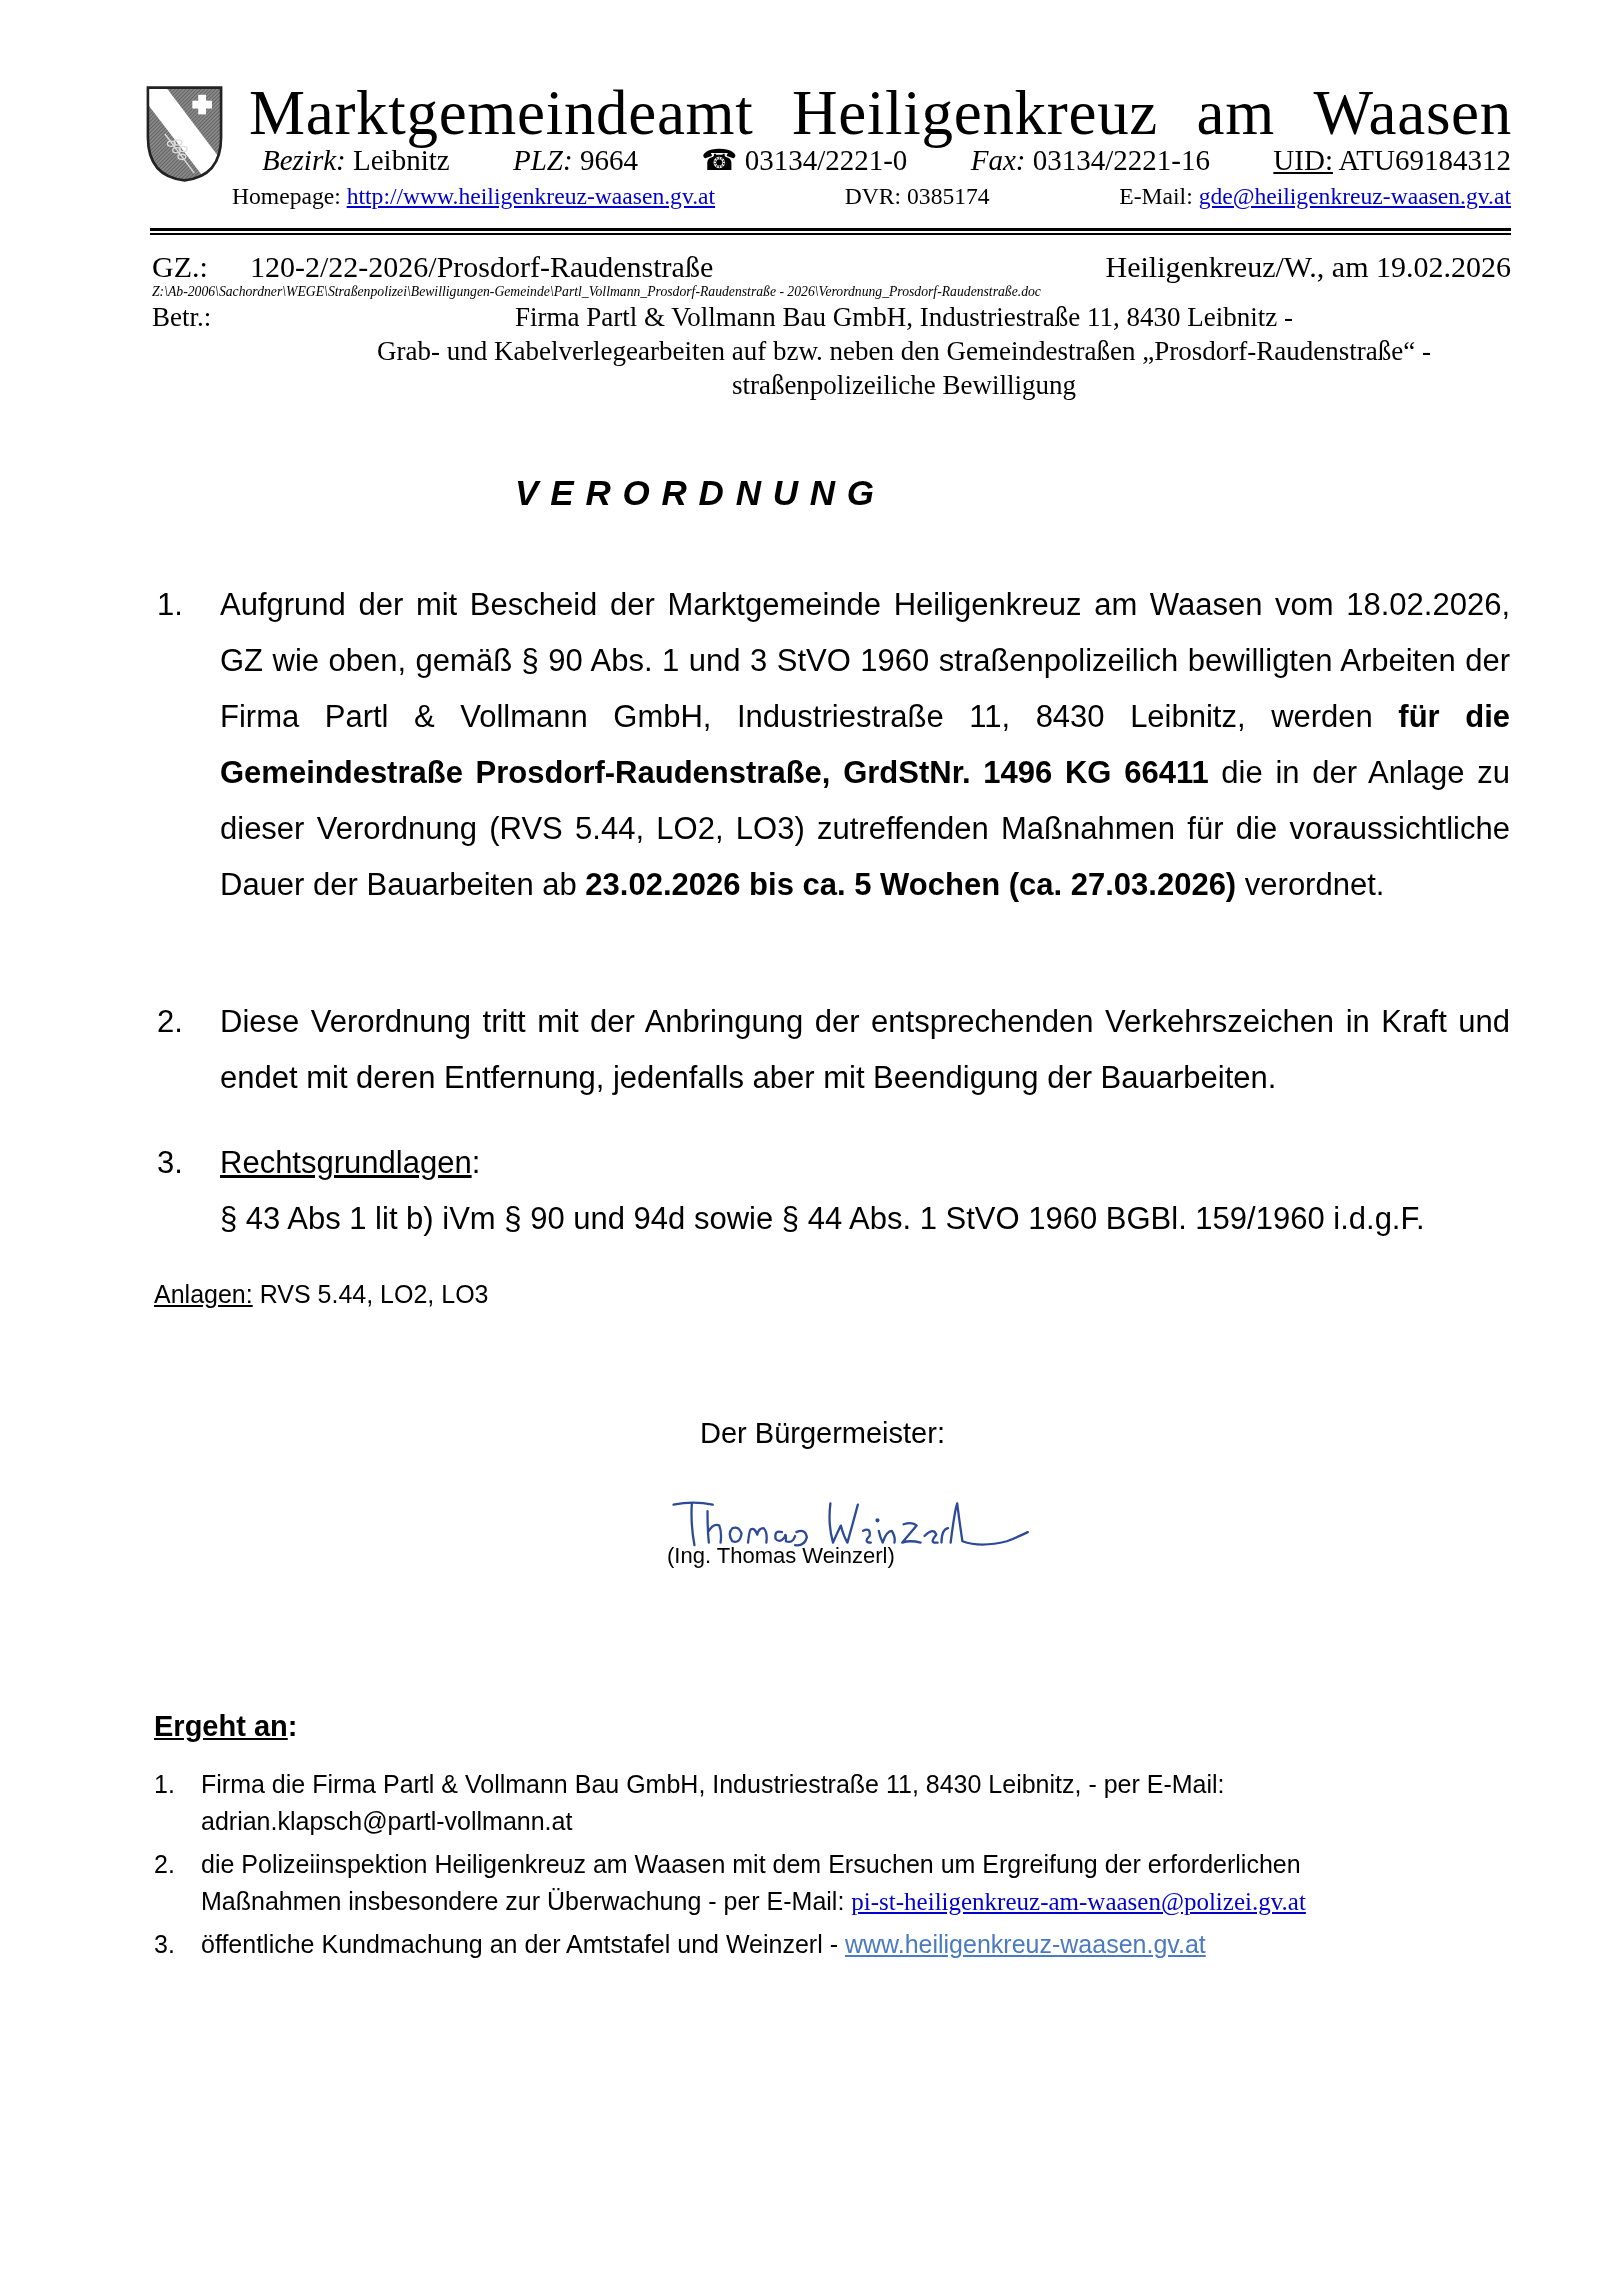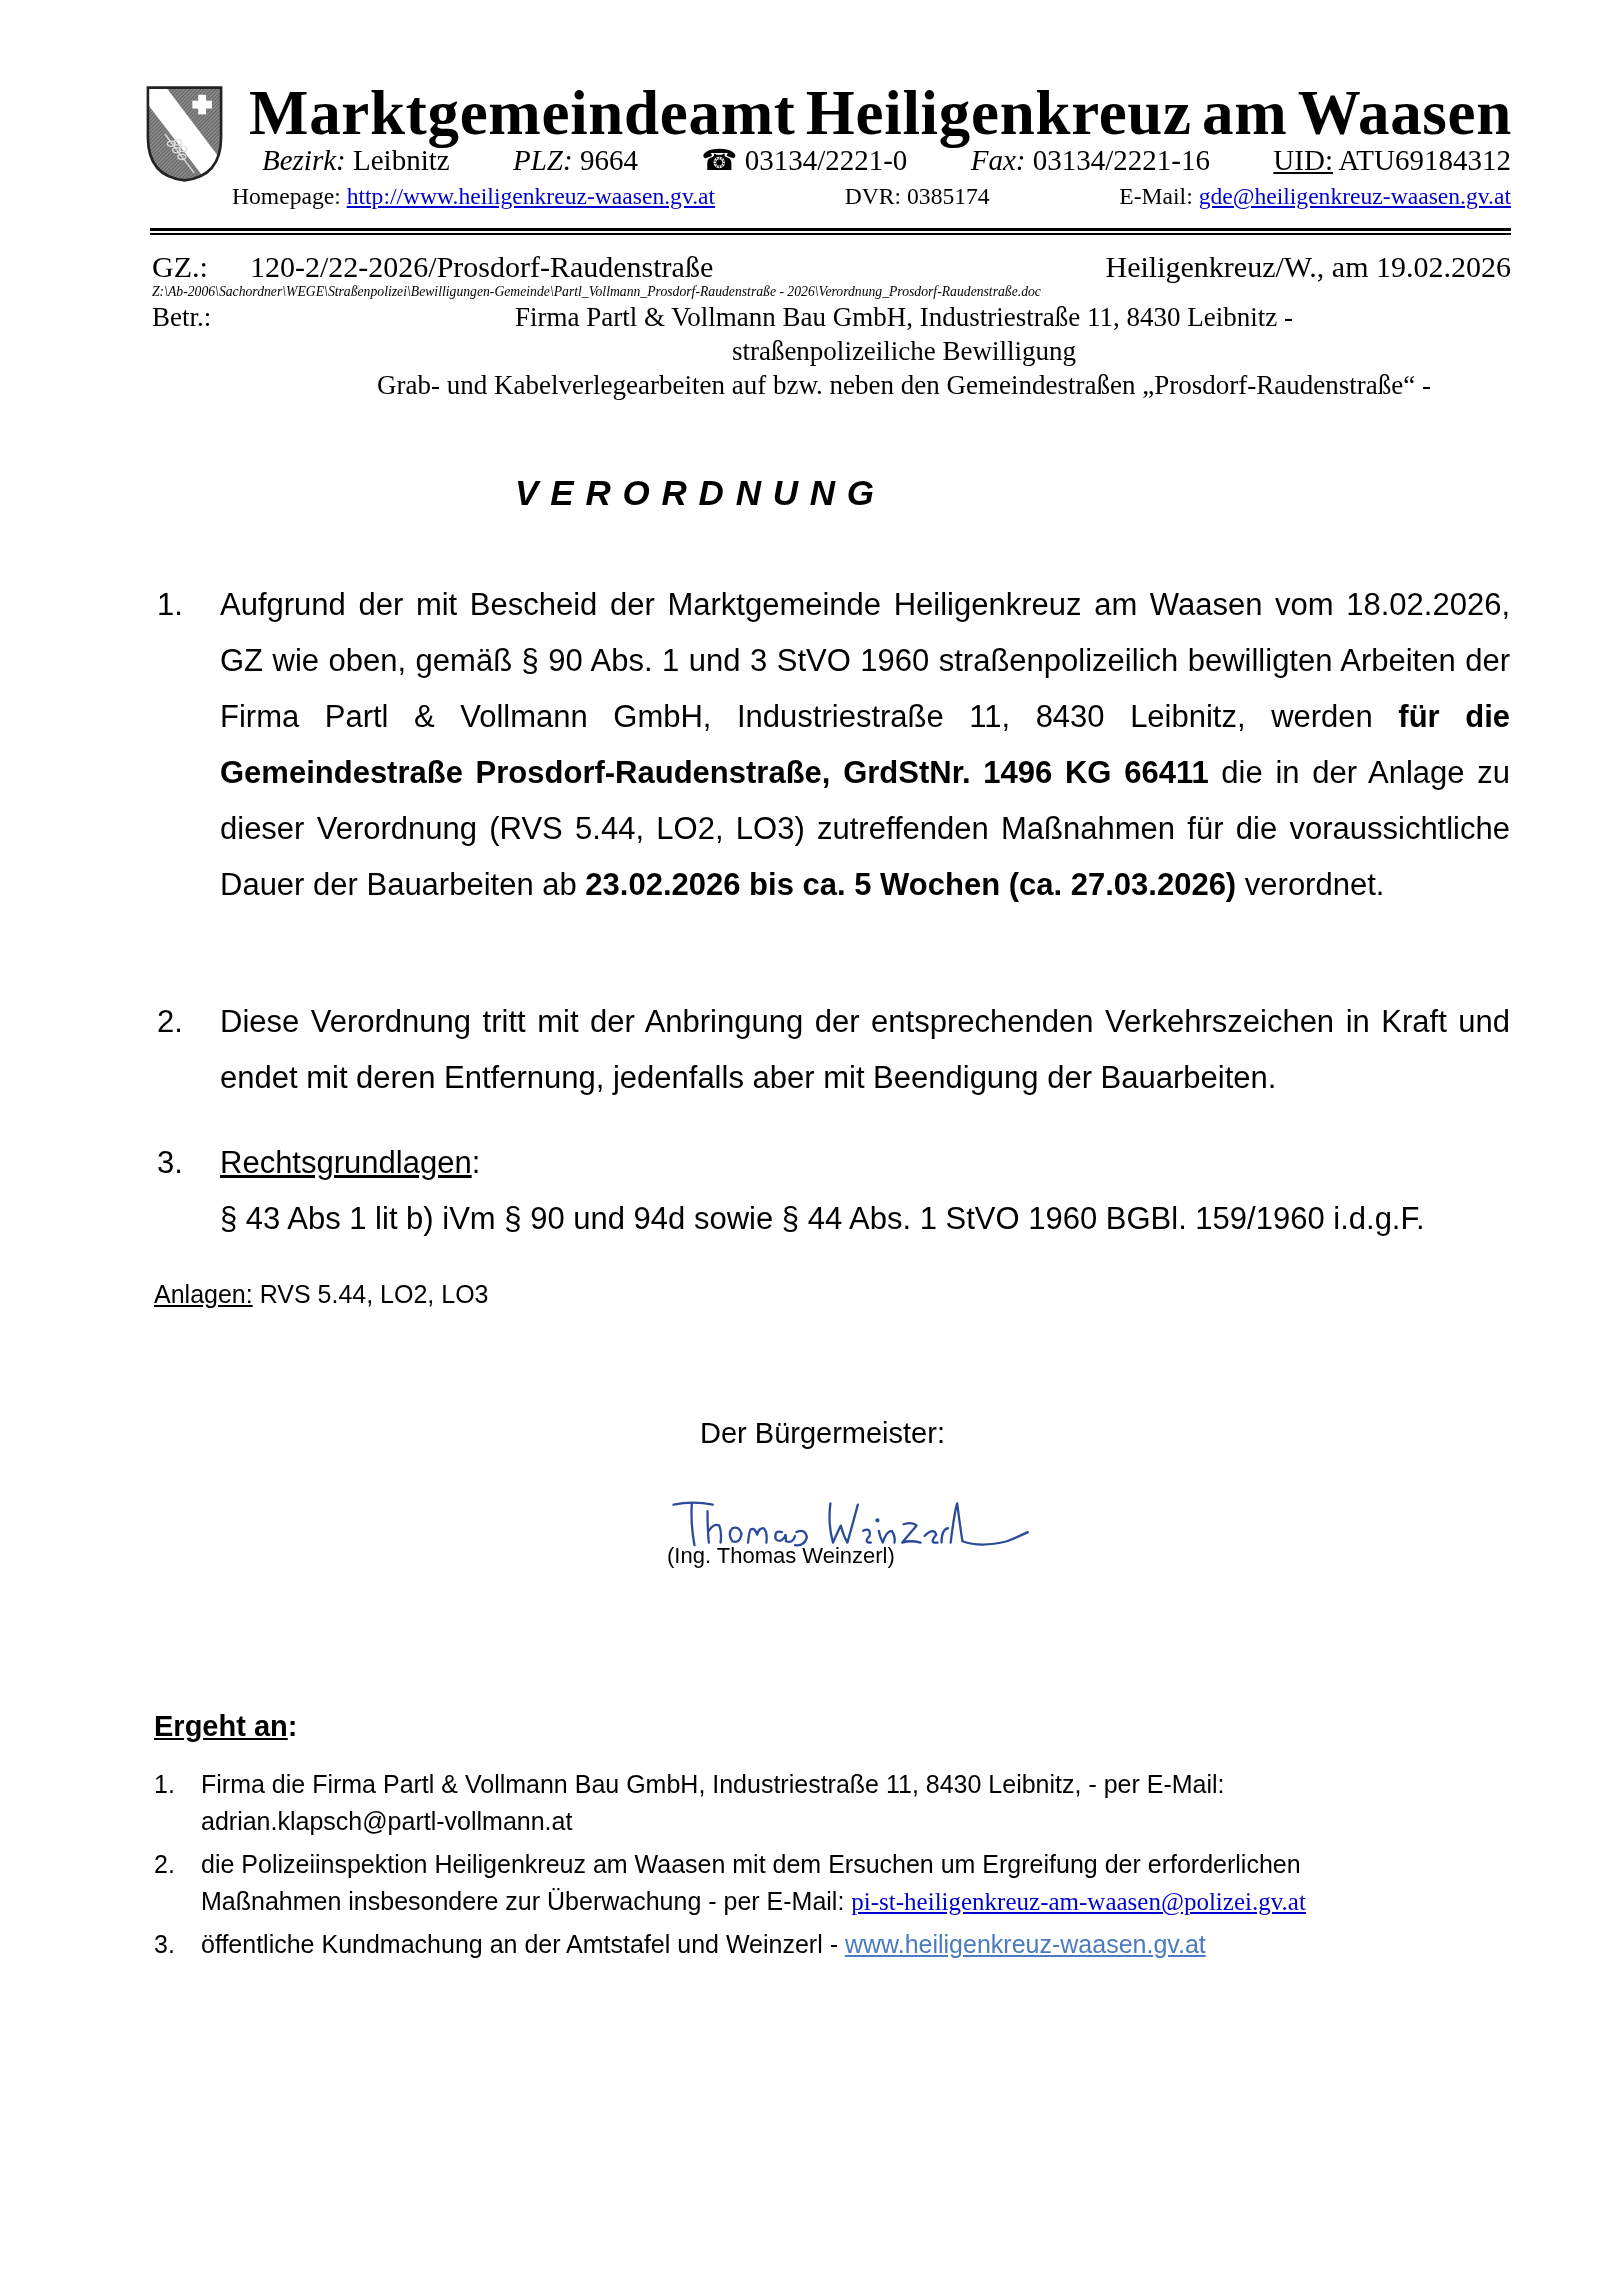--- a/index.html
+++ b/index.html
@@ -3,21 +3,21 @@
 <meta charset="utf-8">
 <style>
   html, body { margin:0; padding:0; background:#ffffff; }
   body { width:1623px; height:2295px; position:relative; overflow:hidden; color:#000; }
   .serif { font-family:"Liberation Serif","DejaVu Serif",serif; }
   .sans { font-family:"Liberation Sans","DejaVu Sans",sans-serif; }
   .abs { position:absolute; }
 
   
   #crest { left:145px; top:85px; width:79px; height:98px; }
-  #org-title { left:249px; top:77px; width:1263px; font-size:63px; font-weight:bold; line-height:72px; letter-spacing:0.7px; white-space:nowrap; display:flex; justify-content:space-between; }
+  #org-title { left:249px; top:77px; width:1263px; font-size:63px; font-weight:normal; line-height:72px; letter-spacing:0.7px; white-space:nowrap; display:flex; justify-content:space-between; }
   #contact-line { left:262px; top:143px; width:1249px; font-size:29px; line-height:34px; display:flex; justify-content:space-between; white-space:nowrap; }
   #contact-line i { font-style:italic; }
   #web-line { left:232px; top:182px; width:1279px; font-size:23.6px; line-height:29px; display:flex; justify-content:space-between; white-space:nowrap; }
   a.link { color:#0000cc; text-decoration:underline; }
   .u { text-decoration:underline; }
   #rule1 { left:150px; top:228px; width:1361px; height:3.3px; background:#000; }
   #rule2 { left:150px; top:233px; width:1361px; height:2px; background:#000; }
 
   
   #gz-row { left:152px; top:249px; width:1359px; font-size:30px; line-height:35px; display:flex; justify-content:space-between; white-space:nowrap; }
@@ -113,22 +113,22 @@
 
 <div id="gz-row" class="abs serif">
   <span><span id="gz-label">GZ.:</span><span>120-2/22-2026/Prosdorf-Raudenstraße</span></span>
   <span>Heiligenkreuz/W., am 19.02.2026</span>
 </div>
 <div id="filepath" class="abs serif">Z:\Ab-2006\Sachordner\WEGE\Straßenpolizei\Bewilligungen-Gemeinde\Partl_Vollmann_Prosdorf-Raudenstraße - 2026\Verordnung_Prosdorf-Raudenstraße.doc</div>
 <div id="betr" class="abs serif">
   <span class="lbl">Betr.:</span>
   <div class="lines">
     <div>Firma Partl &amp; Vollmann Bau GmbH, Industriestraße 11, 8430 Leibnitz -</div>
+    <div>Grab- und Kabelverlegearbeiten auf bzw. neben den Gemeindestraßen „Prosdorf-Raudenstraße“ -</div>
     <div>straßenpolizeiliche Bewilligung</div>
-    <div>Grab- und Kabelverlegearbeiten auf bzw. neben den Gemeindestraßen „Prosdorf-Raudenstraße“ -</div>
   </div>
 </div>
 
 <div id="title" class="abs sans">VERORDNUNG</div>
 
 <div id="item1" class="abs item sans">
   <span class="num">1.</span>
   <div class="txt"><span>Aufgrund der mit Bescheid der Marktgemeinde Heiligenkreuz am Waasen vom 18.02.2026, GZ wie oben, gemäß § 90 Abs. 1 und 3 StVO 1960 straßenpolizeilich bewilligten Arbeiten der Firma Partl &amp; Vollmann GmbH, Industriestraße 11, 8430 Leibnitz, werden </span><b>für die Gemeindestraße Prosdorf-Raudenstraße, GrdStNr. 1496 KG 66411</b><span> die in der Anlage zu dieser Verordnung (RVS 5.44, LO2, LO3) zutreffenden Maßnahmen für die voraussichtliche Dauer der Bauarbeiten ab </span><b>23.02.2026 bis ca. 5 Wochen (ca. 27.03.2026)</b><span> verordnet.</span></div>
 </div>
 

